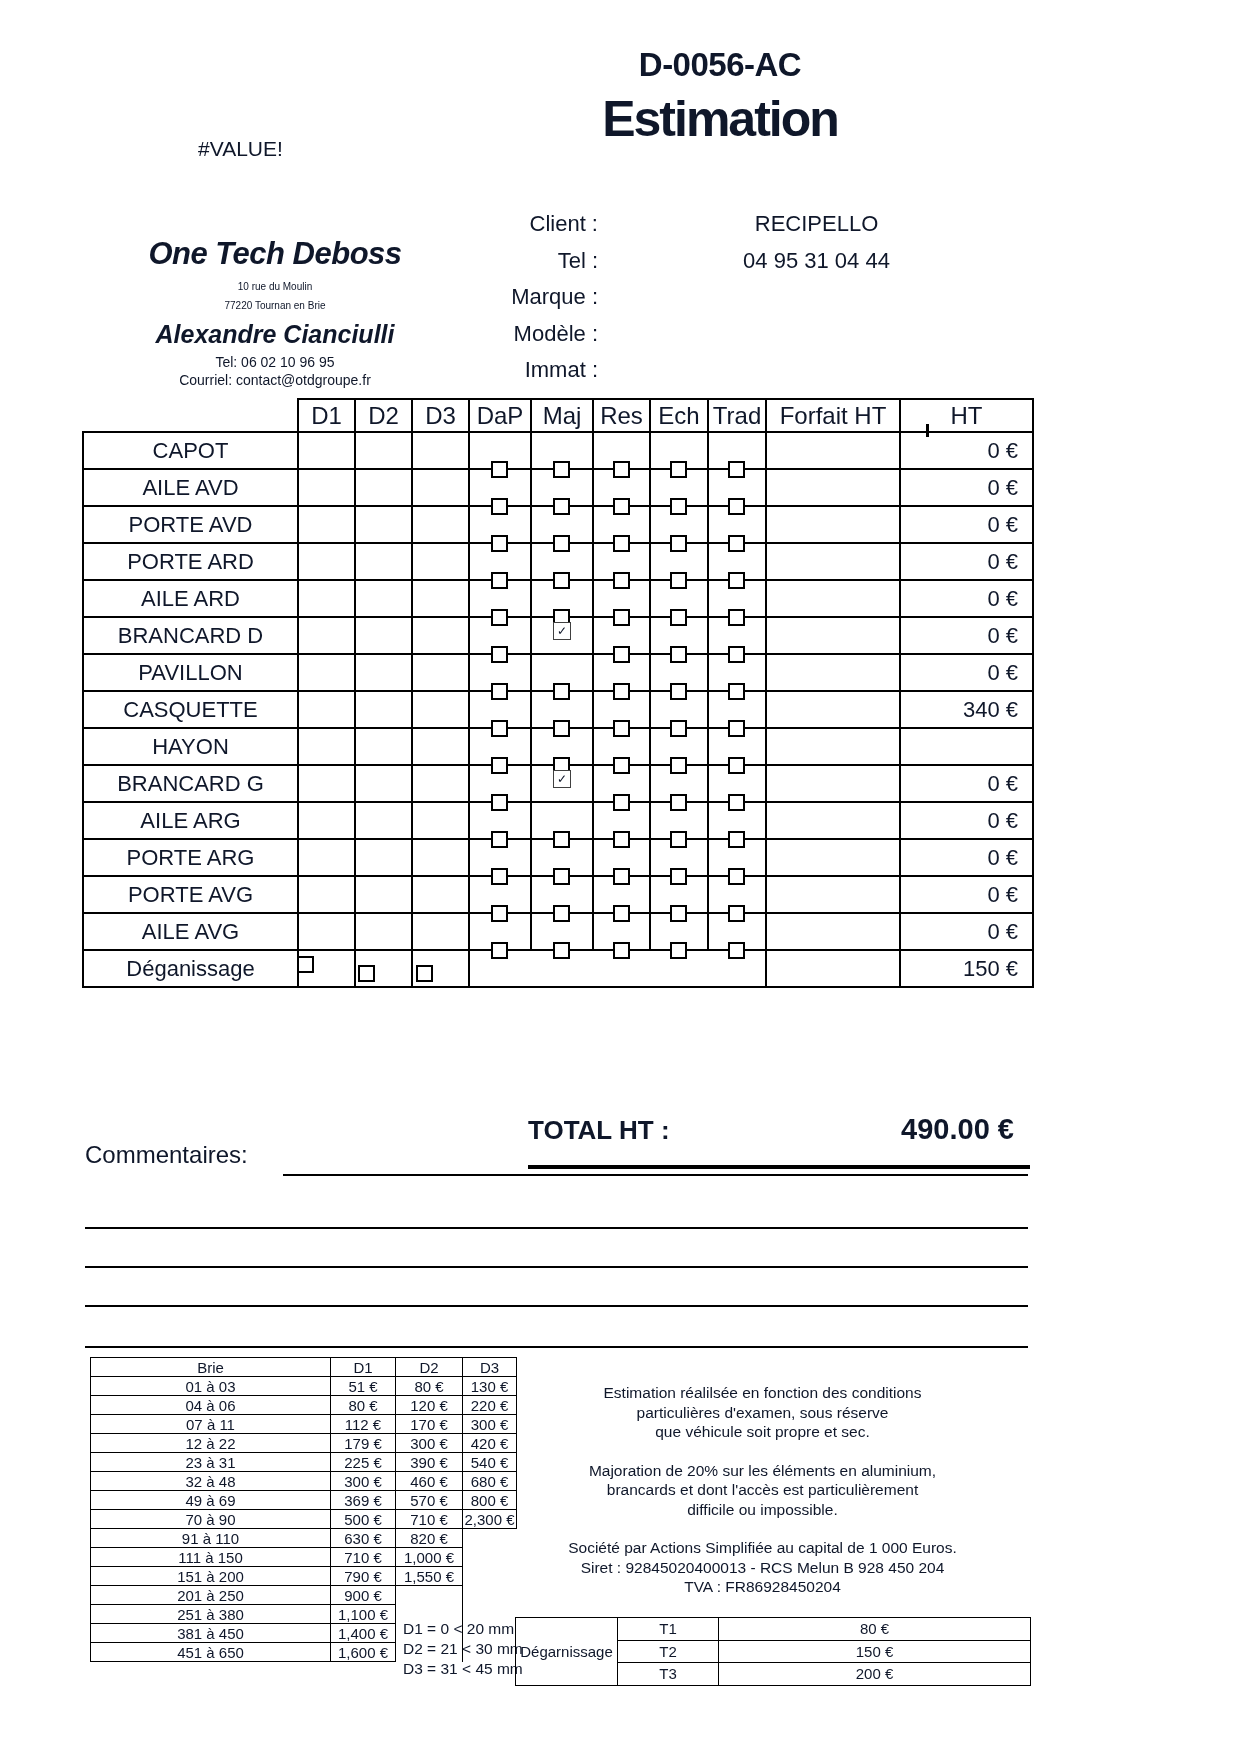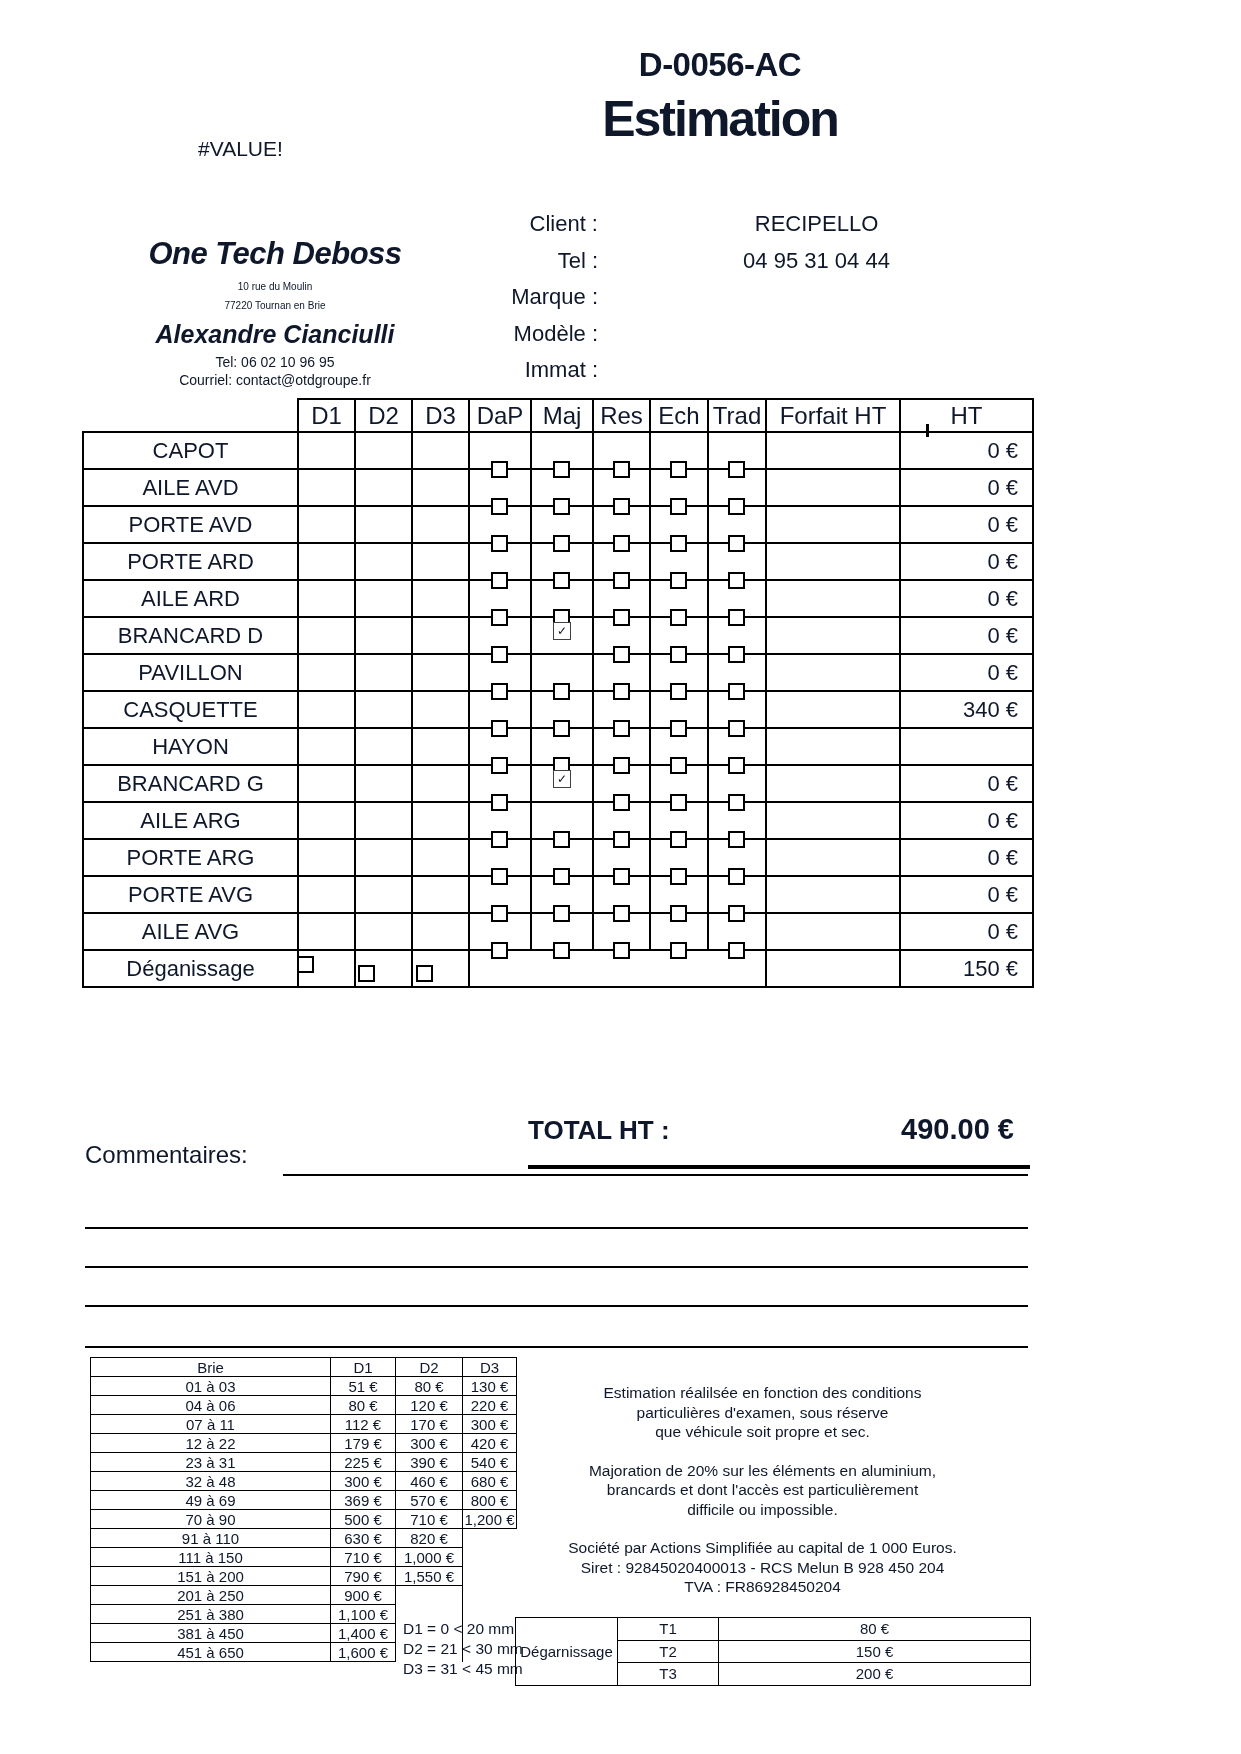--- a/index.html
+++ b/index.html
@@ -556,21 +556,21 @@
         <tr>
           <td class="pc">49 à 69</td>
           <td class="pc">369 €</td>
           <td class="pc">570 €</td>
           <td class="pc">800 €</td>
         </tr>
         <tr>
           <td class="pc">70 à 90</td>
           <td class="pc">500 €</td>
           <td class="pc">710 €</td>
-          <td class="pc">1,200 €</td>
+          <td class="pc">2,300 €</td>
         </tr>
         <tr>
           <td class="pc">91 à 110</td>
           <td class="pc">630 €</td>
           <td class="pc">820 €</td>
           <td class="pc blank"></td>
         </tr>
         <tr>
           <td class="pc">111 à 150</td>
           <td class="pc">710 €</td>

